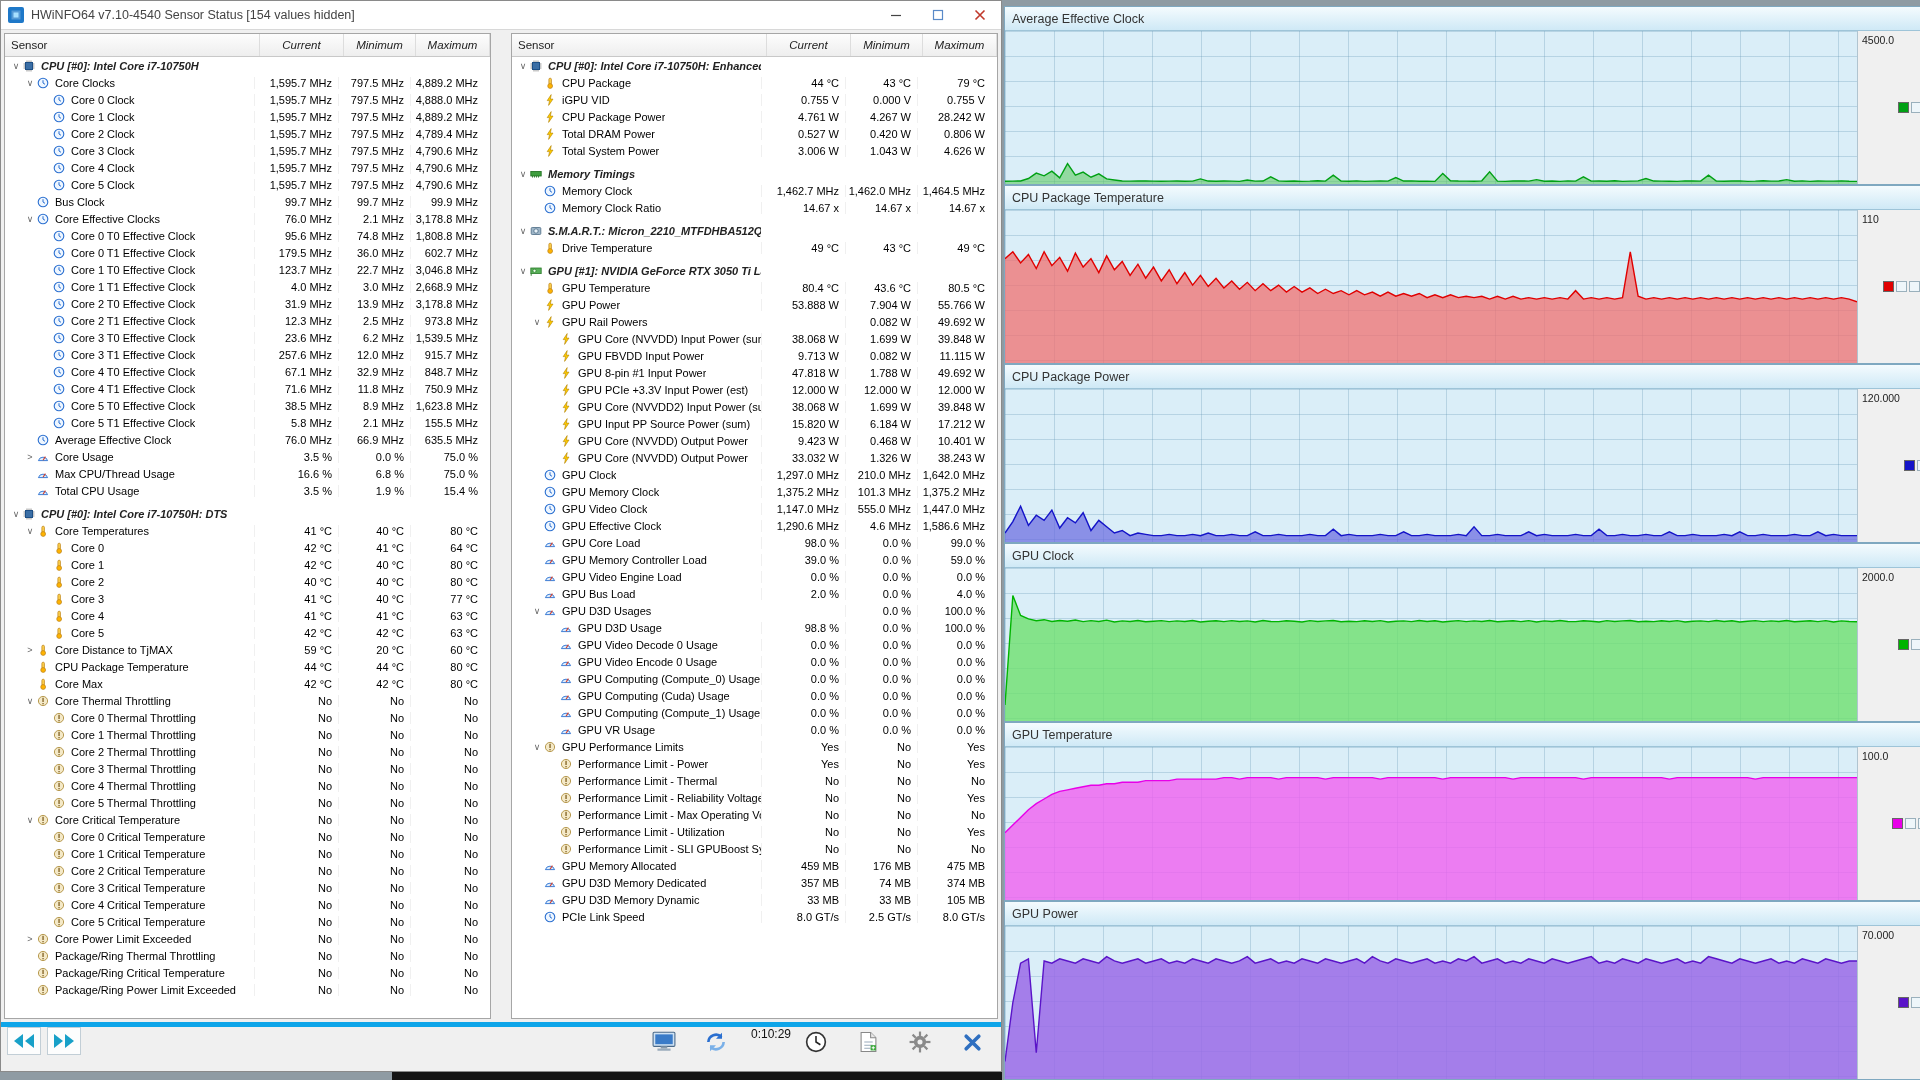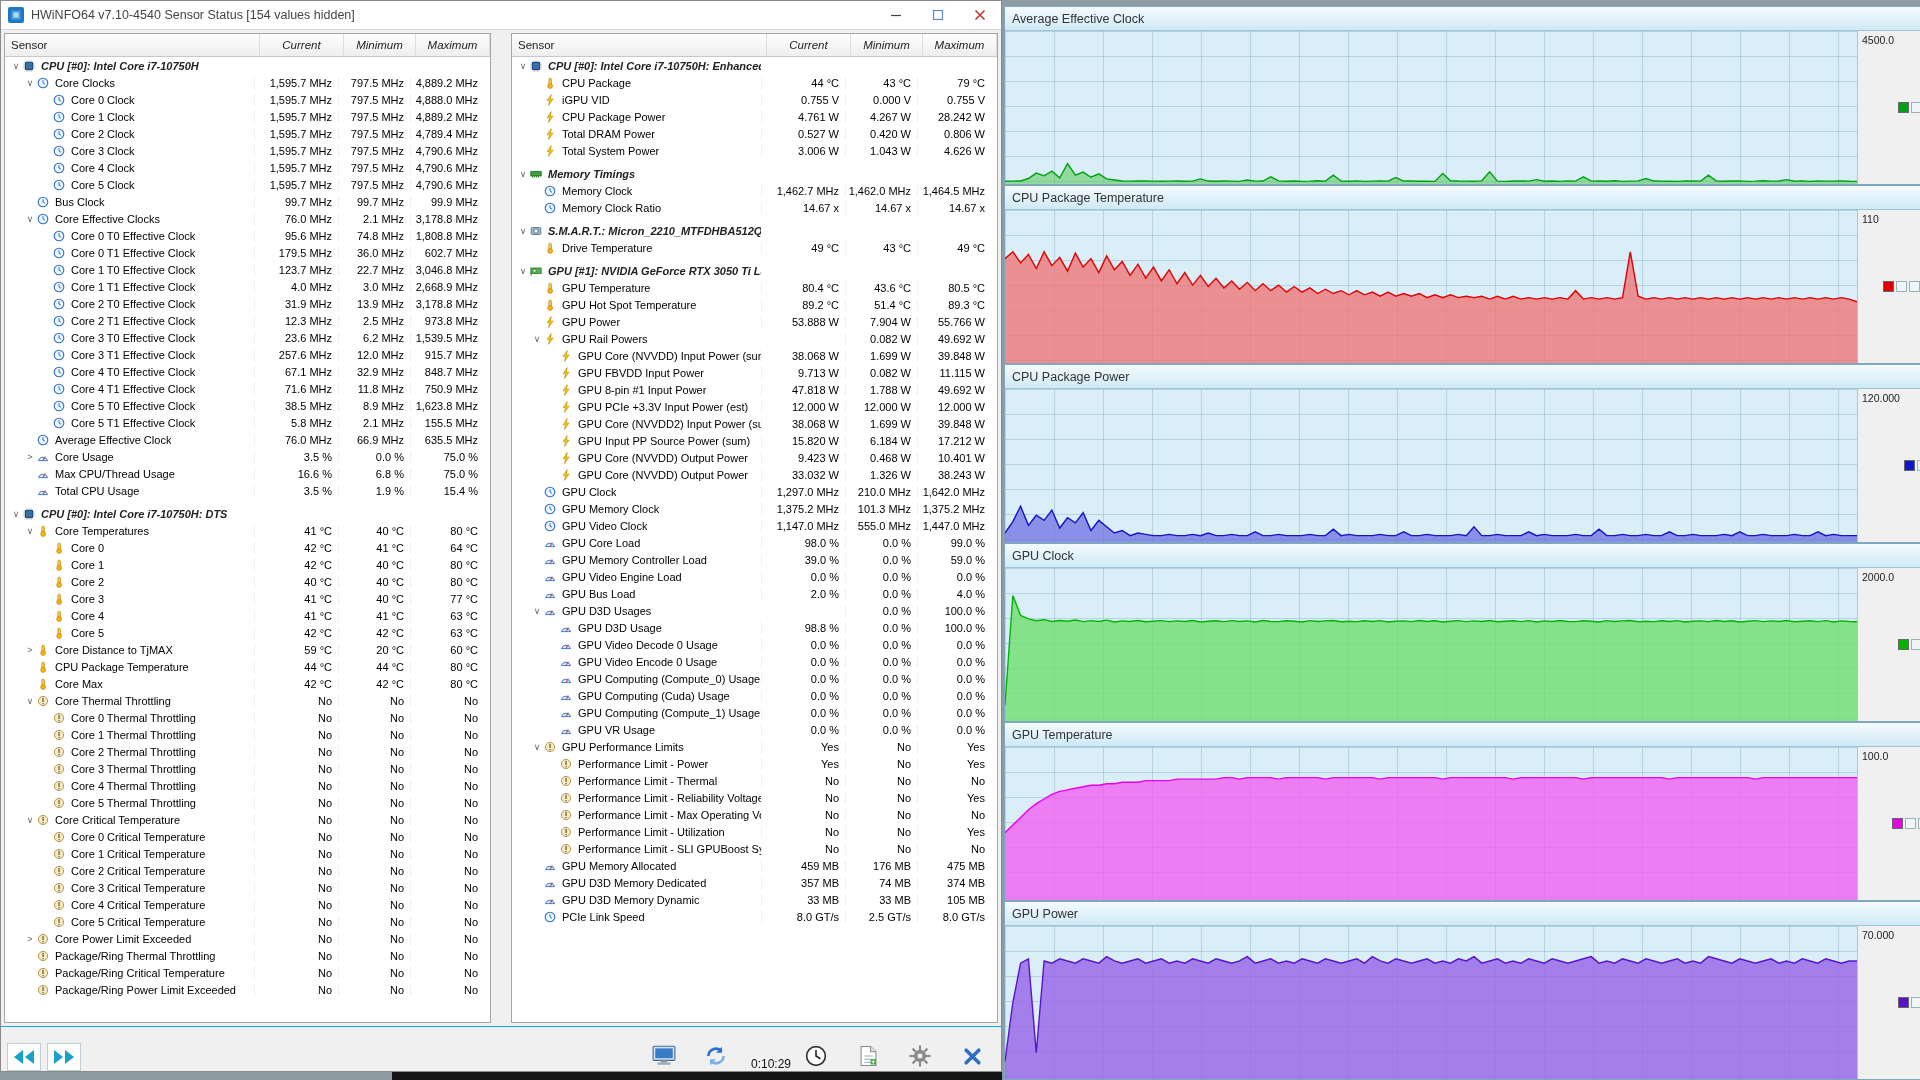--- a/index.html
+++ b/index.html
@@ -25,21 +25,21 @@
   .srow.section{font-style:italic;font-weight:bold;color:#222;}
   .row-spacer{height:6px;}
   .cell-label{flex:1;display:flex;align-items:center;min-width:0;overflow:hidden;white-space:nowrap;}
   .lvl0{padding-left:4px;} .lvl1{padding-left:18px;} .lvl2{padding-left:34px;}
   .chev{width:14px;flex:0 0 14px;font-size:9px;color:#666;text-align:center;font-style:normal;font-weight:normal;}
   .icon{width:15px;flex:0 0 15px;height:12px;display:inline-flex;align-items:center;margin-right:3px;}
   .icon svg{width:12px;height:12px;}
   .lab-text{overflow:hidden;white-space:nowrap;}
   .cell-val{text-align:right;padding-right:6px;box-sizing:border-box;border-left:1px solid #f0f0f0;white-space:nowrap;overflow:hidden;font-style:normal;font-weight:normal;}
 
-  .footer{height:44px;flex:0 0 auto;background:#f0f0f0;border-top:1px solid #0ea5e9;display:flex;align-items:flex-end;padding:0 14px 0 6px;gap:6px;}
+  .footer{height:44px;flex:0 0 auto;background:#f0f0f0;border-top:5px solid #0ea5e9;display:flex;align-items:flex-start;padding:0 14px 0 6px;gap:6px;}
   .tb-btn{border:1px solid #c2ced6;background:#fdfdfd;width:34px;height:28px;display:flex;align-items:center;justify-content:center;padding:0;}
   .ab{border:none;background:transparent;width:30px;height:30px;display:flex;align-items:center;justify-content:center;padding:0;}
   .flex-spacer{flex:1;}
   .uptime{font-size:12px;color:#111;margin:0 4px 0 14px;}
   .gap-l{margin-left:16px;}
 
   
   .graphs-column{position:absolute;left:1004px;top:6px;width:918px;height:1074px;display:flex;flex-direction:column;}
   .graph-window{height:179px;flex:0 0 179px;box-sizing:border-box;border:1px solid #7fa8c0;display:flex;flex-direction:column;background:#f0f0f0;}
   .gtitle{height:23px;flex:0 0 23px;background:linear-gradient(#f4fbfe,#cfe9f6);border-bottom:1px solid #9ec4d8;display:flex;align-items:center;padding-left:7px;font-size:12.5px;color:#333;}
@@ -1152,35 +1152,20 @@
               </div>
               <div class="cell-val c-cur">80.4 °C</div>
               <div class="cell-val c-min">43.6 °C</div>
               <div class="cell-val c-max">80.5 °C</div>
             </div>
             <div class="srow">
               <div class="cell-label lvl1">
                 <span class="chev"></span>
                 <span class="icon">
                   <svg viewBox="0 0 12 12">
-                    <rect x="4.9" y="1.2" width="2.5" height="6.2" rx="1.2" fill="#ffd24d" stroke="#c08820" stroke-width="0.8"></rect>
-                    <circle cx="6.15" cy="9" r="2.4" fill="#ffb300" stroke="#c08820" stroke-width="0.8"></circle>
-                  </svg>
-                </span>
-                <span class="lab-text">GPU Hot Spot Temperature</span>
-              </div>
-              <div class="cell-val c-cur">89.2 °C</div>
-              <div class="cell-val c-min">51.4 °C</div>
-              <div class="cell-val c-max">89.3 °C</div>
-            </div>
-            <div class="srow">
-              <div class="cell-label lvl1">
-                <span class="chev"></span>
-                <span class="icon">
-                  <svg viewBox="0 0 12 12">
                     <path d="M7.2 0.6L3.2 6.6h2.3L4.6 11.4 9 5.1H6.4z" fill="#ffcc00" stroke="#b08000" stroke-width="0.6"></path>
                   </svg>
                 </span>
                 <span class="lab-text">GPU Power</span>
               </div>
               <div class="cell-val c-cur">53.888 W</div>
               <div class="cell-val c-min">7.904 W</div>
               <div class="cell-val c-max">55.766 W</div>
             </div>
             <div class="srow">
@@ -1346,20 +1331,35 @@
                   <svg viewBox="0 0 12 12">
                     <circle cx="6" cy="6" r="4.8" fill="#eef6ff" stroke="#2a6fd0" stroke-width="1.1"></circle>
                     <path d="M6 3.2V6l2 1.3" stroke="#2a6fd0" stroke-width="1" fill="none"></path>
                   </svg>
                 </span>
                 <span class="lab-text">GPU Video Clock</span>
               </div>
               <div class="cell-val c-cur">1,147.0 MHz</div>
               <div class="cell-val c-min">555.0 MHz</div>
               <div class="cell-val c-max">1,447.0 MHz</div>
+            </div>
+            <div class="srow">
+              <div class="cell-label lvl1">
+                <span class="chev"></span>
+                <span class="icon">
+                  <svg viewBox="0 0 12 12">
+                    <circle cx="6" cy="6" r="4.8" fill="#eef6ff" stroke="#2a6fd0" stroke-width="1.1"></circle>
+                    <path d="M6 3.2V6l2 1.3" stroke="#2a6fd0" stroke-width="1" fill="none"></path>
+                  </svg>
+                </span>
+                <span class="lab-text">GPU Effective Clock</span>
+              </div>
+              <div class="cell-val c-cur">1,290.6 MHz</div>
+              <div class="cell-val c-min">4.6 MHz</div>
+              <div class="cell-val c-max">1,586.6 MHz</div>
             </div>
             <div class="srow">
               <div class="cell-label lvl1">
                 <span class="chev"></span>
                 <span class="icon">
                   <svg viewBox="0 0 12 12">
                     <path d="M1.4 9.6a4.8 4.8 0 0 1 9.2 0z" fill="#dff0ff" stroke="#2a6fd0" stroke-width="0.9"></path>
                     <path d="M6 9.2l2.4-3.6" stroke="#d04030" stroke-width="1.1"></path>
                   </svg>
                 </span>

